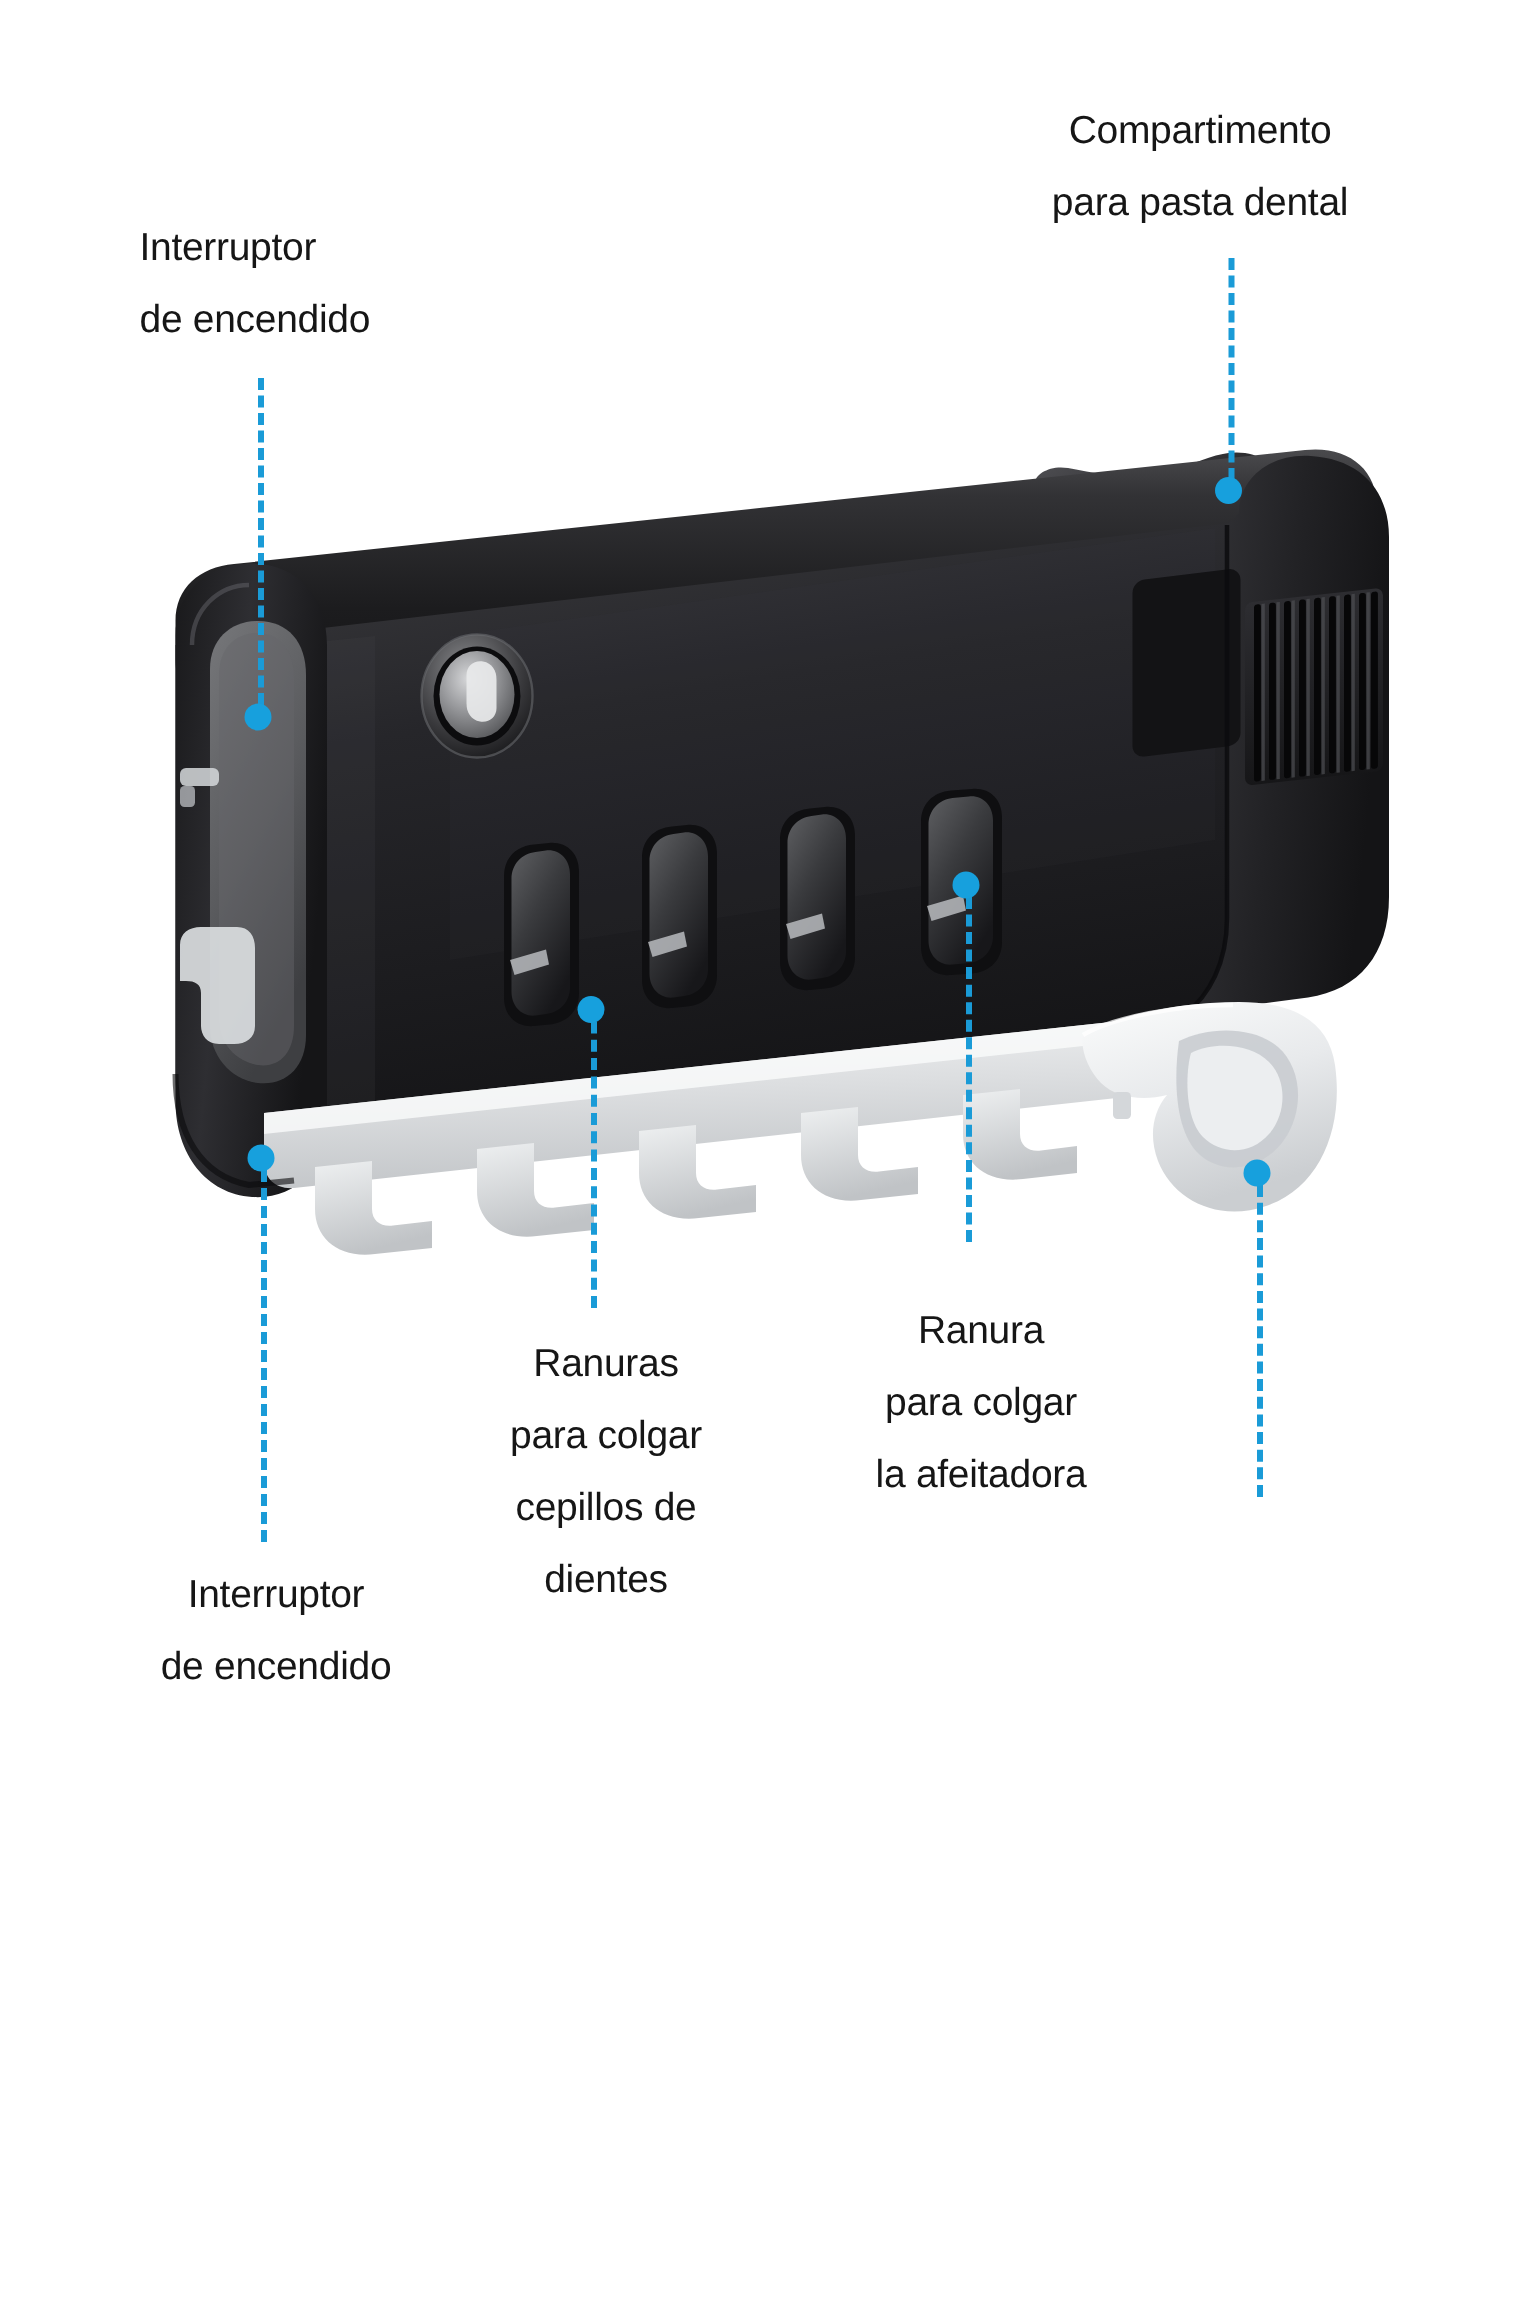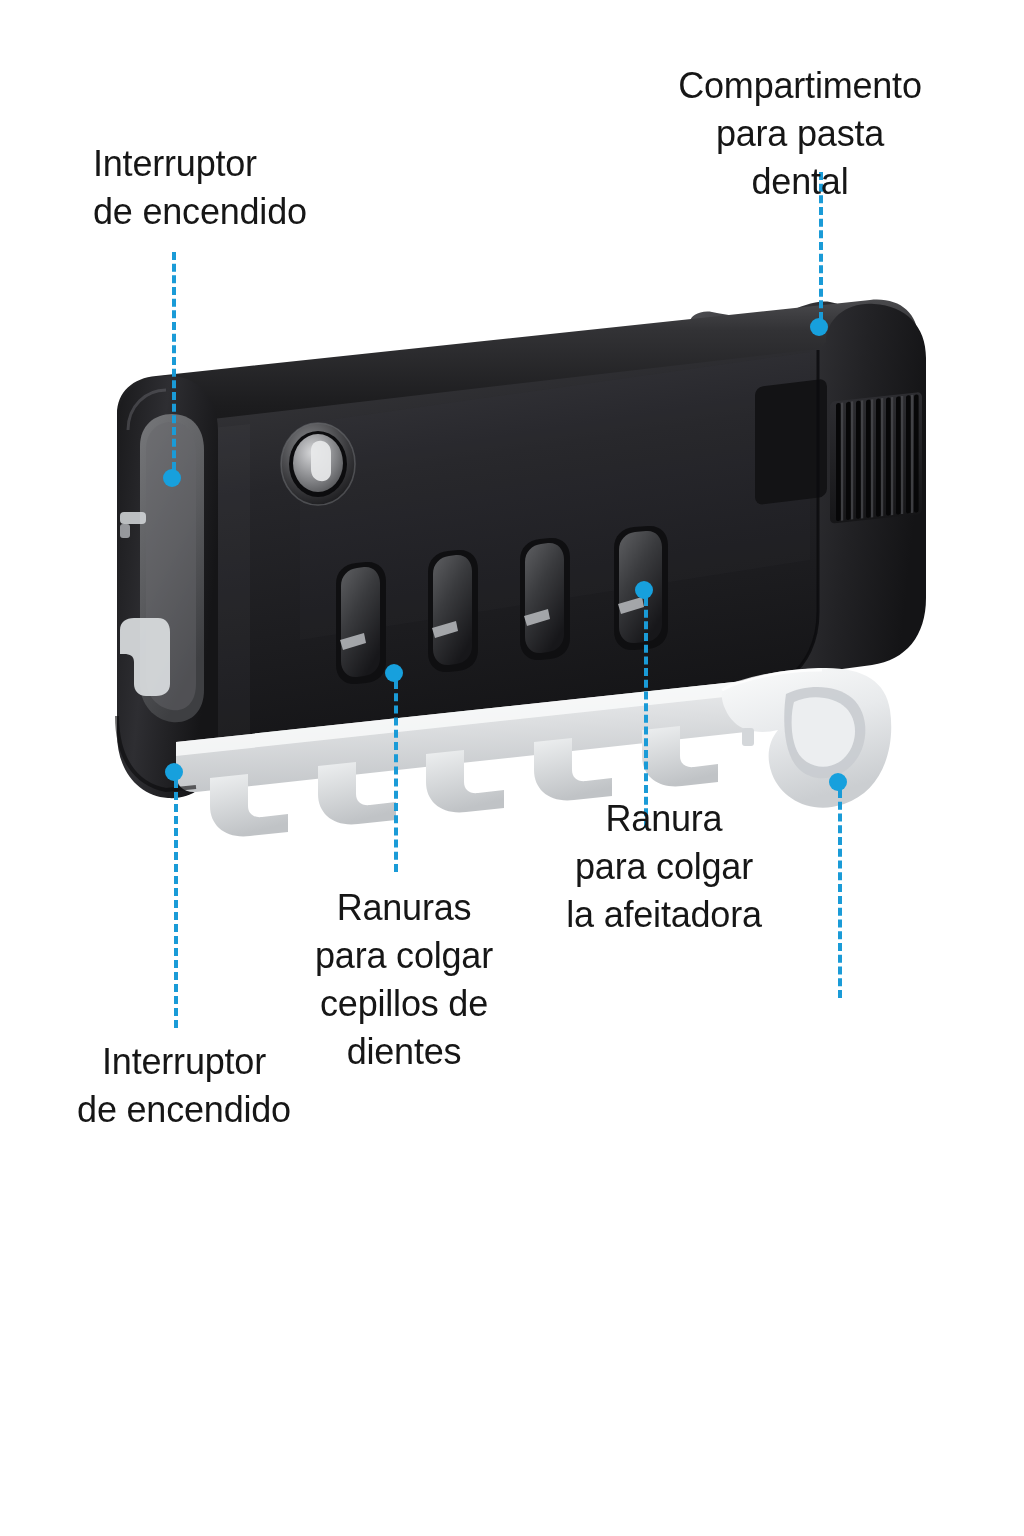--- a/index.html
+++ b/index.html
@@ -10,21 +10,21 @@
     overflow:hidden;
     position:relative;
   }
   #stage{position:absolute;left:0;top:0;width:1024px;height:1536px;}
 
   
   .callout{
     position:absolute;
     color:#161616;
     font-weight:300;
-    font-size:36px;
+    font-size:26px;
     line-height:48px;
     letter-spacing:-0.2px;
     white-space:pre-line;
     pointer-events:auto;
   }
   .c-center{text-align:center;transform:translateX(-50%);}
 
   
   .leader{
     position:absolute;
@@ -285,18 +285,18 @@
 para pasta dental</div>
 
   <div class="callout c-center" style="left:184px;top:1038px;">Interruptor
 de encendido</div>
 
   <div class="callout c-center" style="left:404px;top:884px;">Ranuras
 para colgar
 cepillos de
 dientes</div>
 
-  <div class="callout c-center" style="left:654px;top:795px;margin-left:10px;">Ranura
+  <div class="callout c-center" style="left:654px;top:862px;">Ranura
 para colgar
 la afeitadora</div>
 
 
 </div>
 
 </body></html>

